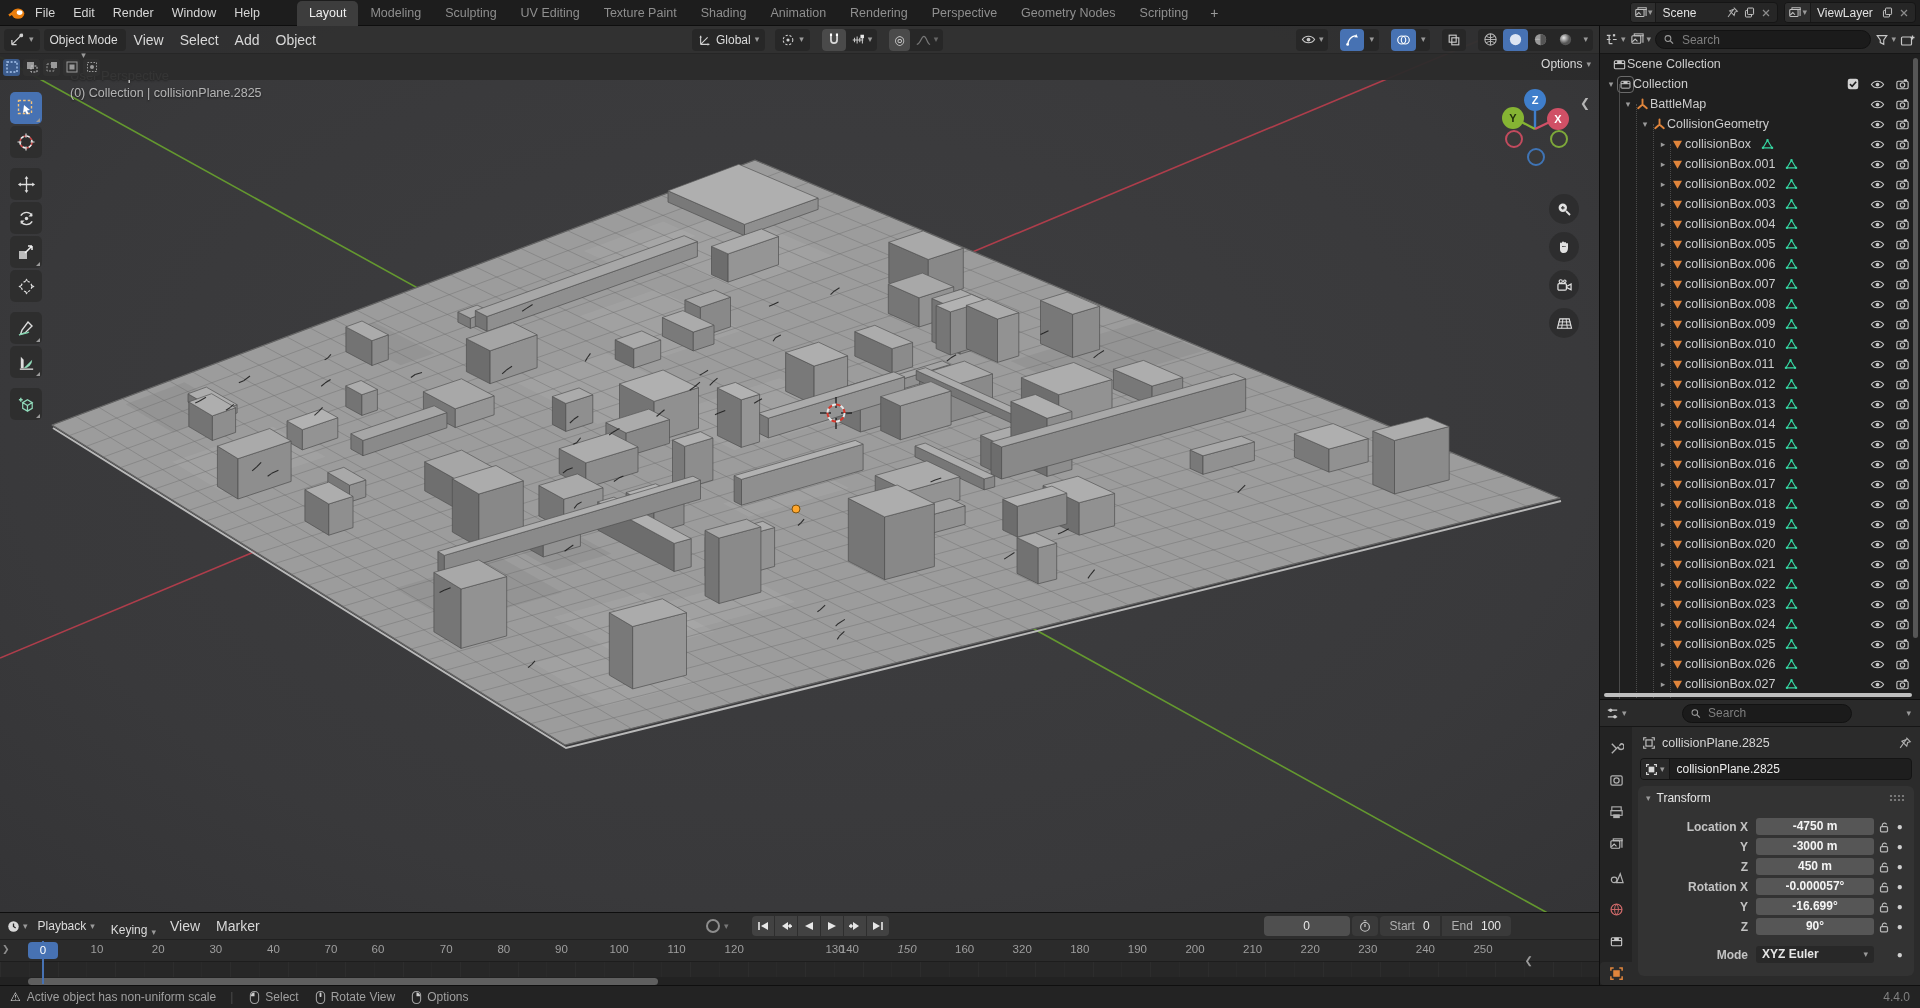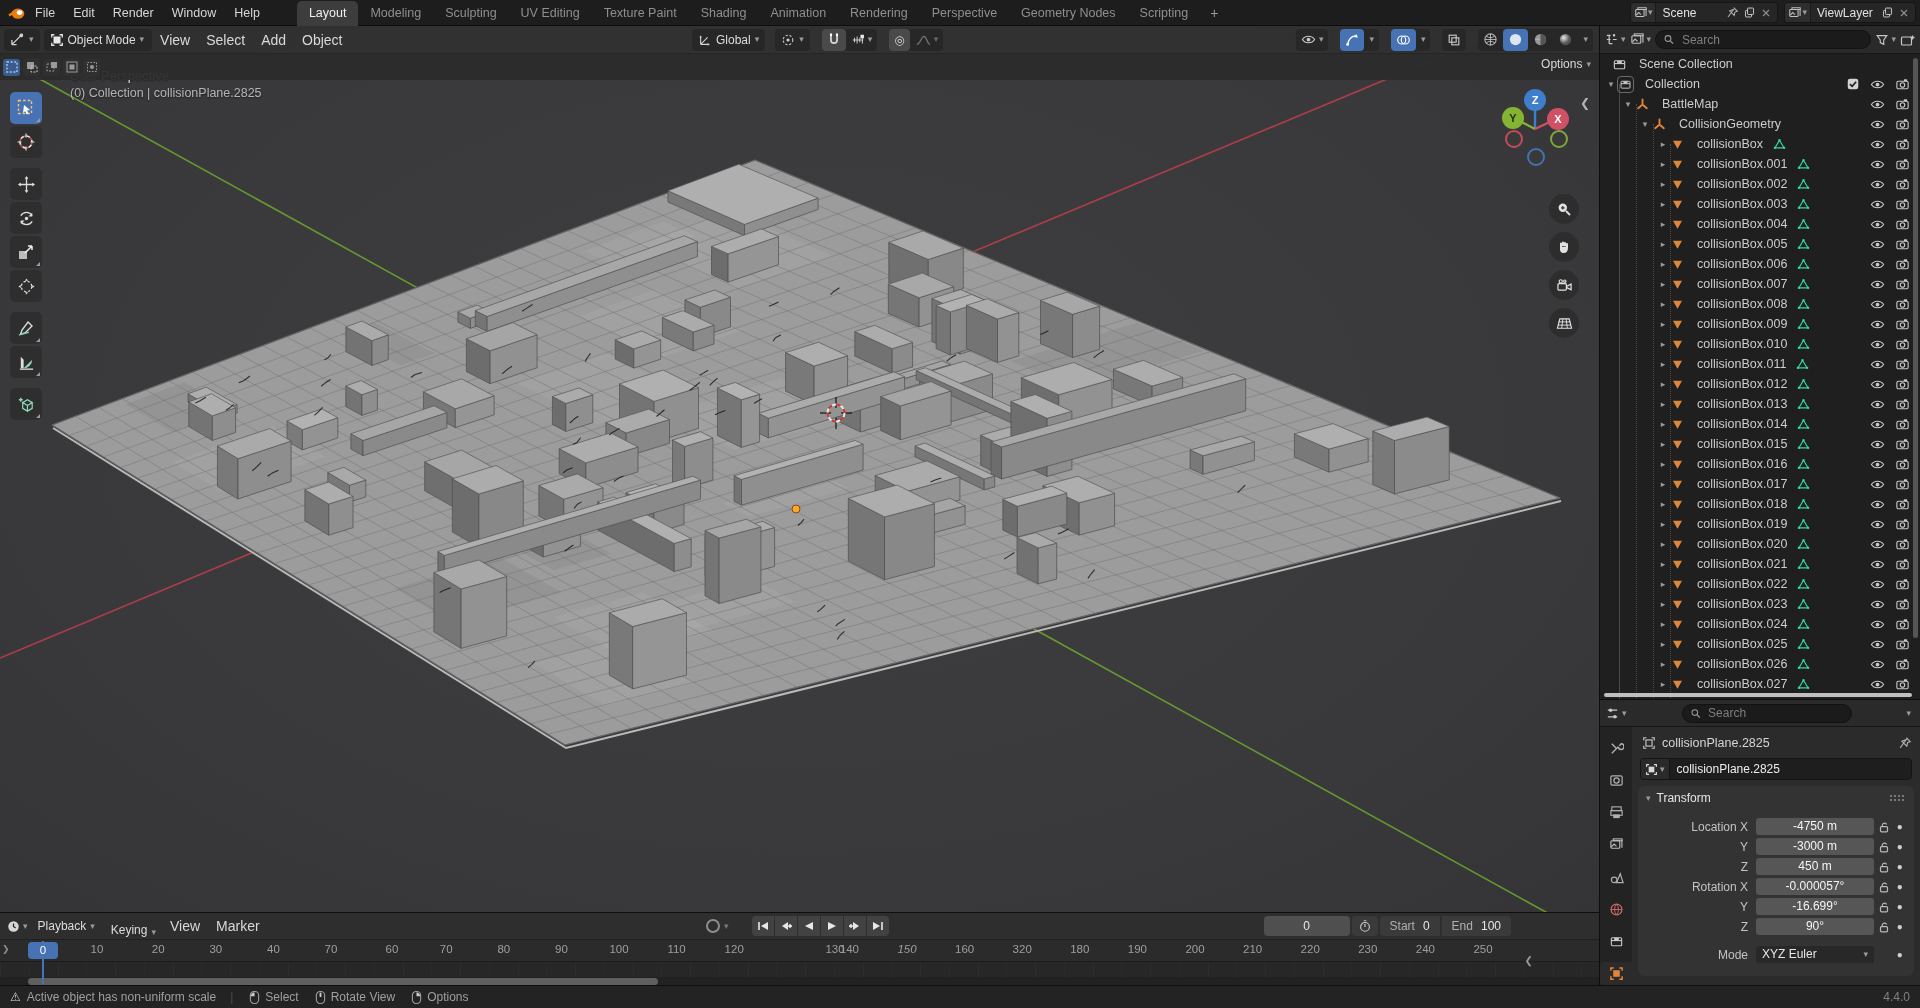--- a/index.html
+++ b/index.html
@@ -64,40 +64,40 @@
 
   
   #outliner{left:1600px;top:26px;width:320px;height:674px;background:#1f1f1f;border-bottom:1px solid #0e0e0e;overflow:hidden;}
   #outliner-header{height:28px;background:#2a2a2a;border-bottom:1px solid #161616;display:flex;align-items:center;padding:0 4px;gap:4px;}
   .search-box{flex:1;display:flex;align-items:center;gap:5px;background:#1b1b1b;border:1px solid #121212;border-radius:10px;height:19px;padding:0 7px;}
   .search-box input{background:transparent;border:none;outline:none;color:#bdbdbd;font-family:inherit;font-size:12px;width:100%;}
   .search-box input::placeholder{color:#7f7f7f;}
   #outliner-tree{position:relative;height:646px;overflow:hidden;}
   .orow{height:20px;display:flex;align-items:center;font-size:12.5px;color:#cccccc;position:relative;}
   .orow .disc{width:14px;text-align:center;color:#9a9a9a;font-size:9px;flex:none;}
-  .orow .lbl{margin-left:12px;white-space:nowrap;}
+  .orow .lbl{margin-left:0;white-space:nowrap;}
   .orow .right-ics{position:absolute;right:10px;display:flex;gap:10px;align-items:center;}
   .guide{position:absolute;width:0;border-left:1px dotted #4b4b4b;z-index:0;}
   #outliner-hscroll{position:absolute;left:4px;bottom:2px;width:308px;height:4px;background:#bfbfbf;border-radius:2px;}
   #outliner-vscroll{position:absolute;right:2px;top:32px;width:5px;height:580px;background:#565656;border-radius:3px;}
 
   
   #properties{left:1600px;top:700px;width:320px;height:285px;background:#2b2b2b;overflow:hidden;}
   #props-header{height:27px;background:#2a2a2a;border-bottom:1px solid #161616;display:flex;align-items:center;padding:0 5px;gap:6px;}
   #props-tabs{position:absolute;left:0;top:27px;width:32px;height:258px;background:#232323;display:flex;flex-direction:column;align-items:center;padding-top:10px;gap:9px;}
   .ptab{width:26px;height:24px;display:flex;align-items:center;justify-content:center;border-radius:4px 0 0 4px;}
   .ptab.active{background:#2b2b2b;width:32px;}
   #props-body{position:absolute;left:32px;top:27px;width:288px;height:258px;}
   #breadcrumb{display:flex;align-items:center;gap:6px;padding:9px 8px 4px 10px;color:#d5d5d5;font-size:12.5px;}
   #obj-name-field{margin:4px 8px;height:22px;background:#1e1e1e;border:1px solid #141414;border-radius:4px;display:flex;align-items:center;}
   #obj-name-field .pre{display:flex;align-items:center;gap:2px;padding:0 4px;background:#2a2a2a;height:100%;border-radius:3px 0 0 3px;border-right:1px solid #151515;}
   #obj-name-field .nm{padding:0 7px;color:#ececec;}
   #transform-panel{margin:6px 6px 0 6px;background:#333333;border-radius:6px;height:190px;}
   #transform-head{height:24px;display:flex;align-items:center;padding:0 8px;color:#e6e6e6;gap:6px;}
-  .trow{display:flex;align-items:center;height:19px;margin:1px 8px 1px 0;}
+  .trow{display:flex;align-items:center;height:19px;margin:1px 8px 1px 0;font-weight:bold;}
   .trow .tl{width:118px;text-align:right;color:#c3c3c3;padding-right:8px;flex:none;}
   .trow .tv{width:118px;height:17px;background:#565656;border-radius:3px;color:#f4f4f4;text-align:center;line-height:17px;flex:none;}
   .trow .lockw{width:22px;display:flex;justify-content:center;}
   .trow .dot{width:14px;text-align:center;color:#d0d0d0;font-size:10px;}
   .trow.mode .tv{background:#282828;text-align:left;padding:0 6px;display:flex;justify-content:space-between;align-items:center;color:#e6e6e6;}
   .gapr{height:7px;}
 
   
   #timeline{left:0;top:912px;width:1600px;height:73px;background:#262626;border-right:1px solid #0e0e0e;border-top:1px solid #0e0e0e;}
   #tl-header{height:26px;background:#2e2e2e;display:flex;align-items:center;position:relative;}
@@ -686,21 +686,21 @@
     </svg>
 
   <div id="vp-header">
     <span class="hbtn">
       <svg width="15" height="15" viewBox="0 0 16 16">
           <path d="M2 13.5 13.5 2M2 13.5h5M2 13.5v-5" stroke="#d0d0d0" stroke-width="1.4" fill="none"></path>
           <circle cx="12" cy="3.6" r="2" fill="#d0d0d0"></circle>
         </svg>
       <span class="chev">▾</span>
     </span>
-    <span class="hbtn" style="padding-right:8px;">
+    <span class="hbtn" style="padding-right:8px;flex-direction:column;">
       <svg width="14" height="14" viewBox="0 0 16 16">
           <rect x="4" y="4" width="8" height="8" fill="#e8e8e8"></rect>
           <path d="M2 5V2h3M11 2h3v3M14 11v3h-3M5 14H2v-3" stroke="#e8e8e8" stroke-width="1.5" fill="none"></path>
         </svg>
       <span>Object Mode</span>
         <span class="chev">▾</span>
     </span>
     <span class="hmenu">View</span>
     <span class="hmenu">Select</span>
     <span class="hmenu">Add</span>
@@ -1895,21 +1895,21 @@
         </div>
         <div class="tick" style="left: 215.8px;">
           <span>30</span>
         </div>
         <div class="tick" style="left: 273.4px;">
           <span>40</span>
         </div>
         <div class="tick" style="left: 331px;">
           <span>70</span>
         </div>
-        <div class="tick" style="left: 392px;">
+        <div class="tick" style="left: 378px;">
           <span>60</span>
         </div>
         <div class="tick" style="left: 446.2px;">
           <span>70</span>
         </div>
         <div class="tick" style="left: 503.8px;">
           <span>80</span>
         </div>
         <div class="tick" style="left: 561.4px;">
           <span>90</span>

